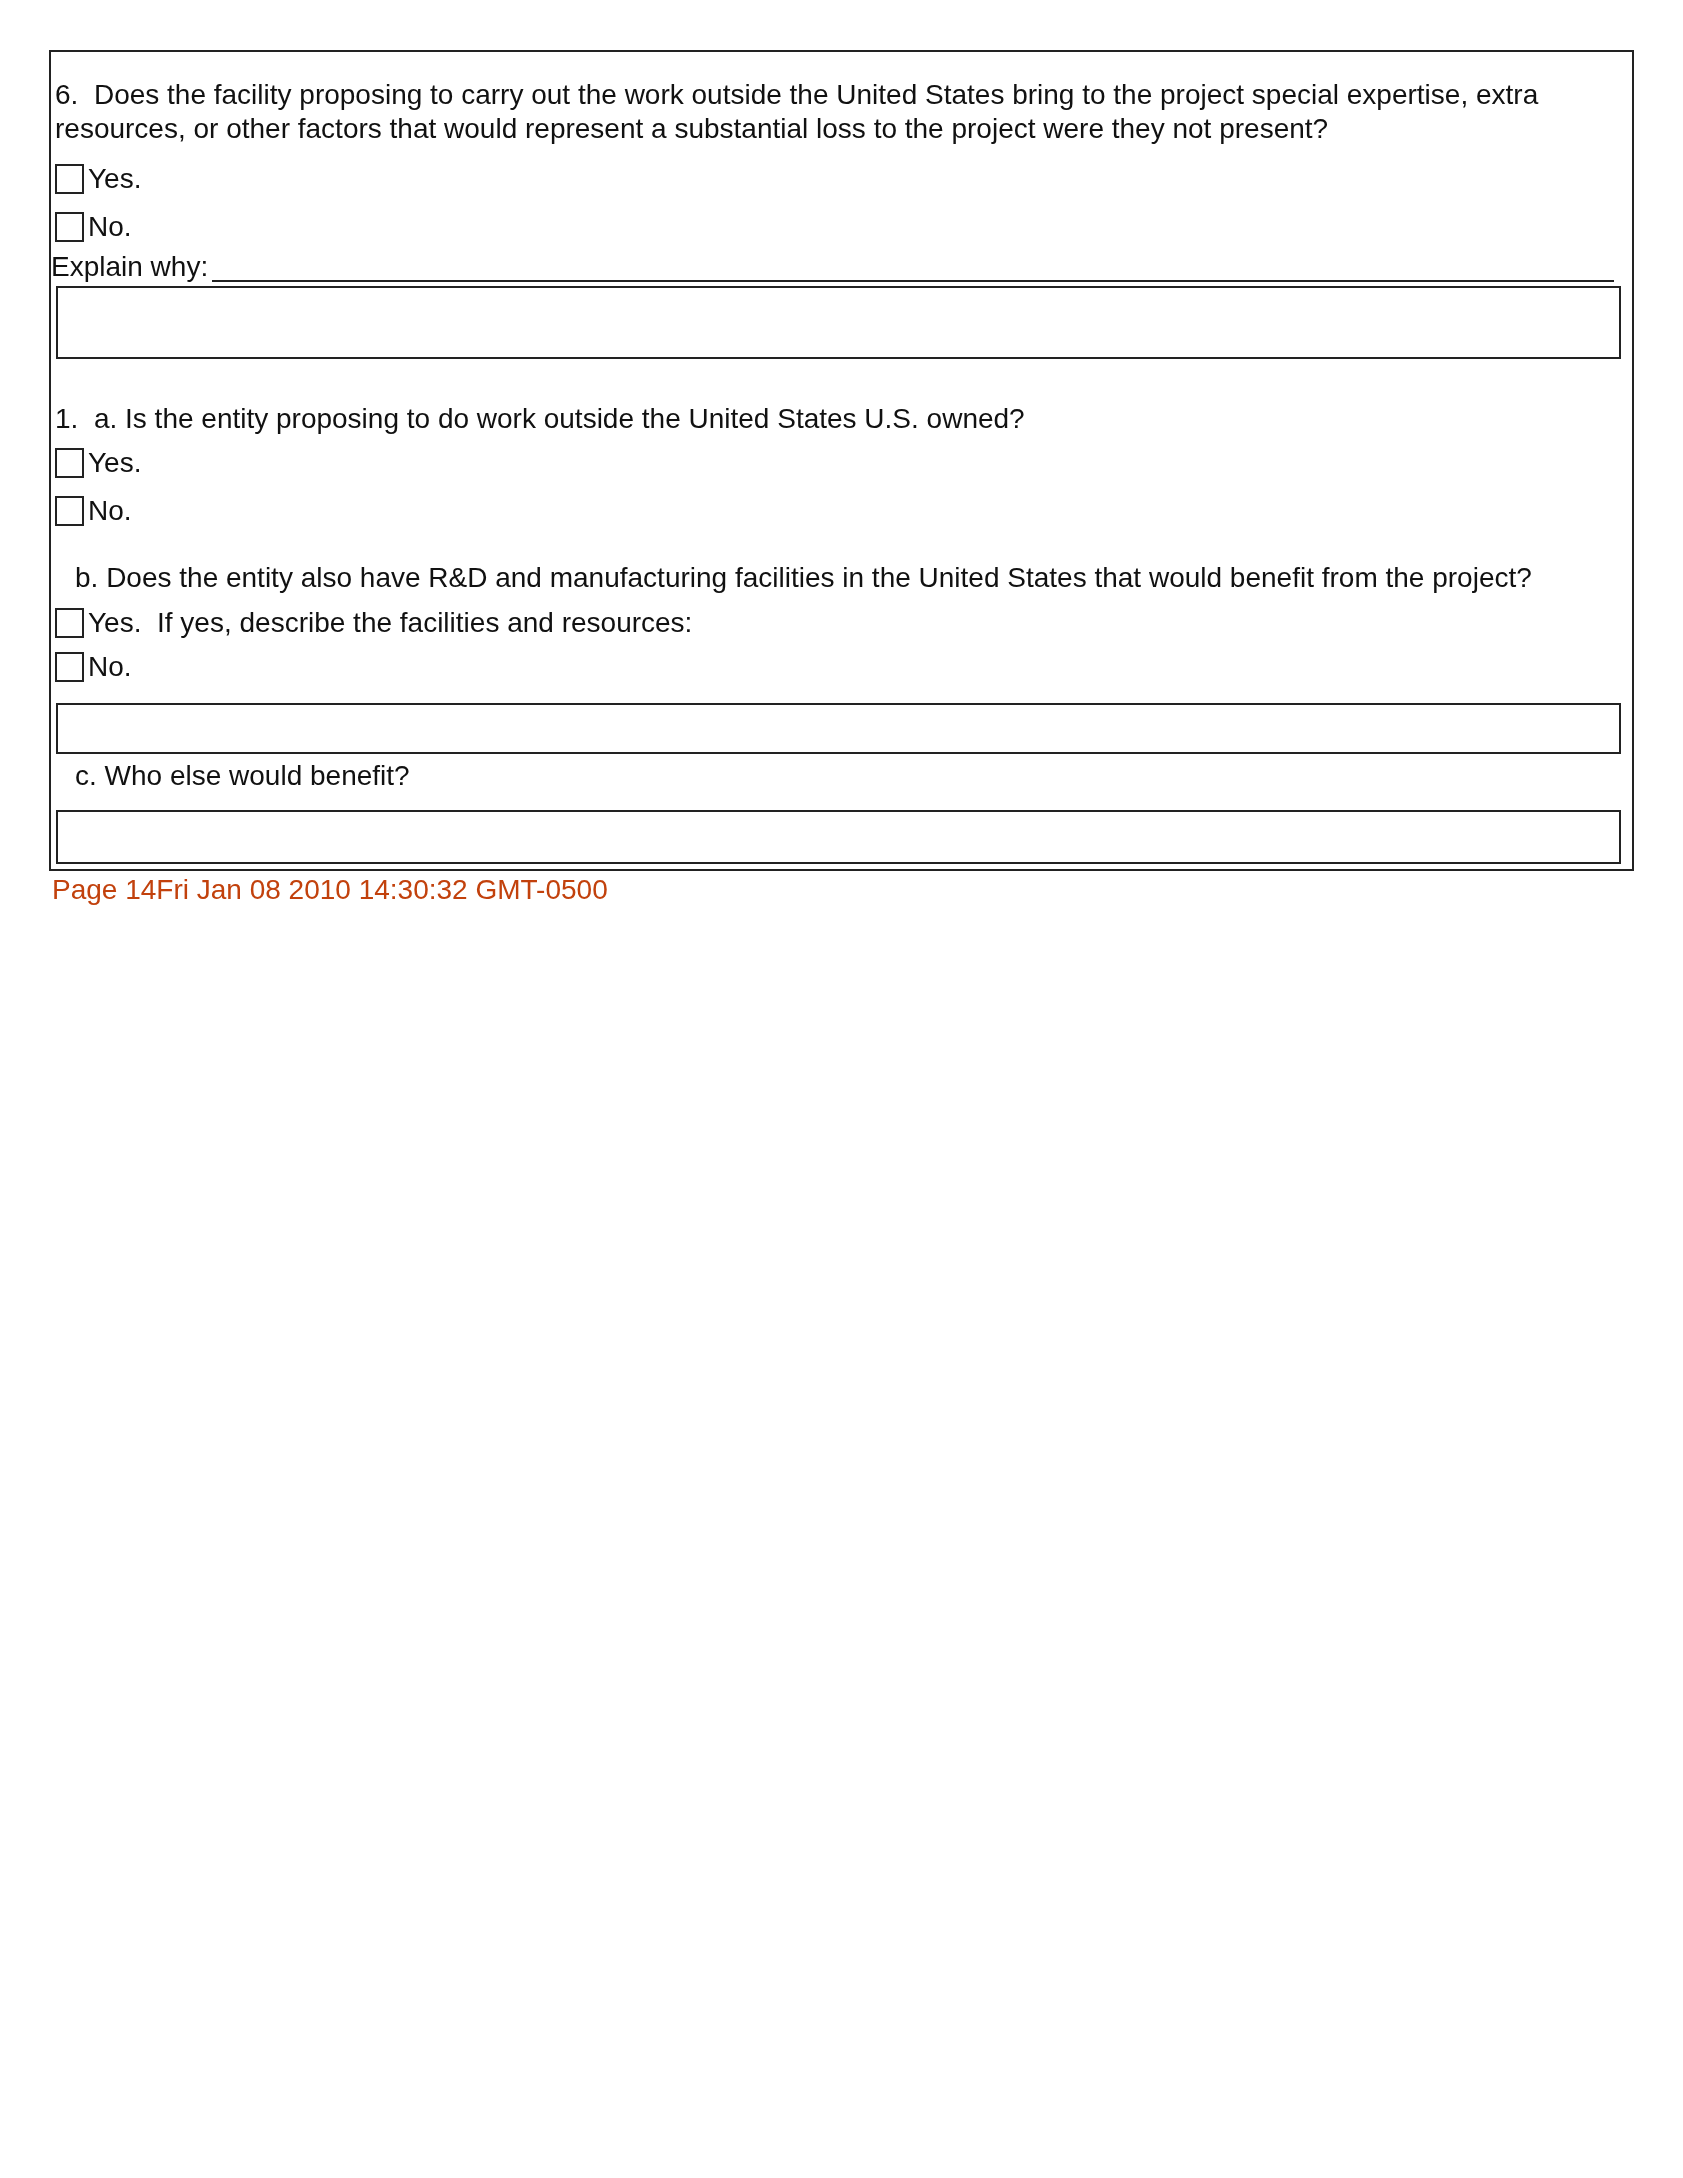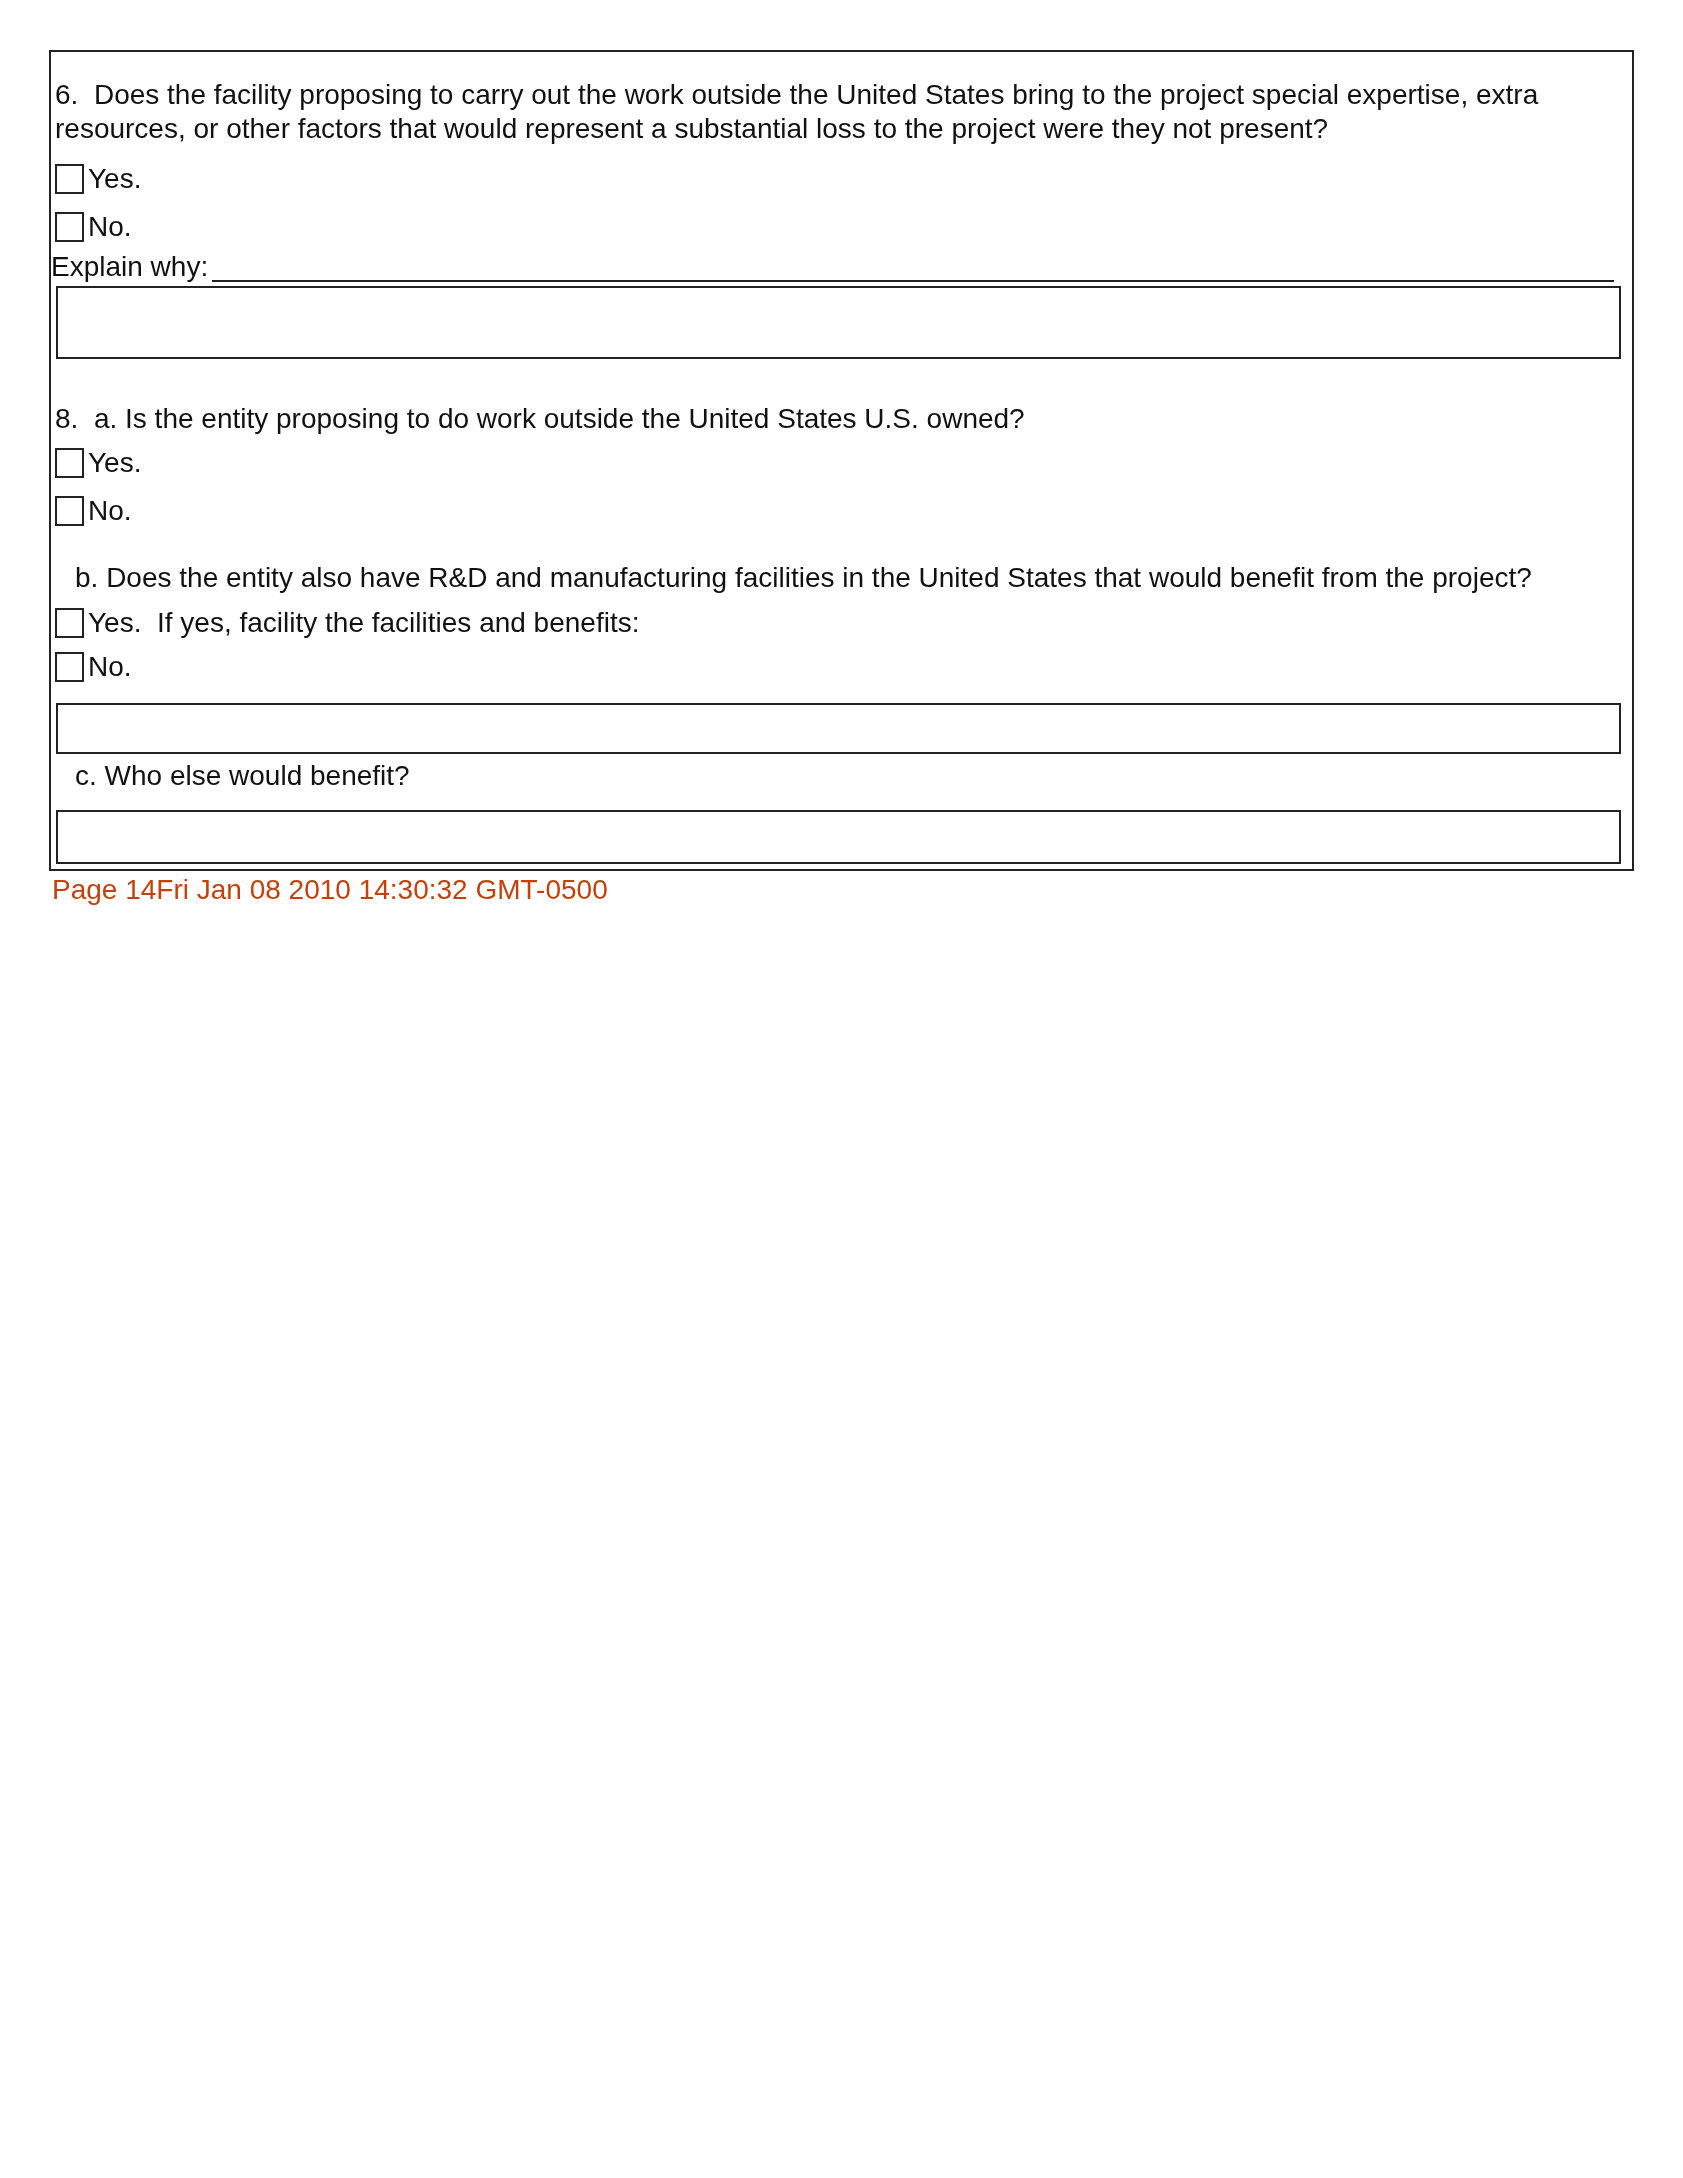--- a/index.html
+++ b/index.html
@@ -116,37 +116,37 @@
       <span class="cb-label">No.</span>
     </div>
 
     <div class="abs explain-row" style="left:0; top:200px; width:1563px;">
       <span class="explain-label">Explain why:</span>
       <span class="explain-rule"></span>
     </div>
 
     <textarea class="abs field-box" style="left: 5px; top: 234px; width: 1565px; height: 73px;"></textarea>
 
-    <div class="abs textline" style="left:4px; top:350px;">8.  a. Is the entity proposing to do work outside the United States U.S. owned?</div>
+    <div class="abs textline" style="left:4px; top:350px;">1.  a. Is the entity proposing to do work outside the United States U.S. owned?</div>
 
     <div class="abs cb-row" style="left:4px; top:395px;">
       <span class="cb"></span>
       <span class="cb-label">Yes.</span>
     </div>
 
     <div class="abs cb-row" style="left:4px; top:443px;">
       <span class="cb"></span>
       <span class="cb-label">No.</span>
     </div>
 
     <div class="abs textline" style="left:24px; top:509px;">b. Does the entity also have R&amp;D and manufacturing facilities in the United States that would benefit from the project?</div>
 
     <div class="abs cb-row" style="left:4px; top:555px;">
       <span class="cb"></span>
-      <span class="cb-label">Yes.  If yes, facility the facilities and benefits:</span>
+      <span class="cb-label">Yes.  If yes, describe the facilities and resources:</span>
     </div>
 
     <div class="abs cb-row" style="left:4px; top:599px;">
       <span class="cb"></span>
       <span class="cb-label">No.</span>
     </div>
 
     <textarea class="abs field-box" style="left: 5px; top: 651px; width: 1565px; height: 51px;"></textarea>
 
     <div class="abs textline" style="left:24px; top:707px;">c. Who else would benefit?</div>

